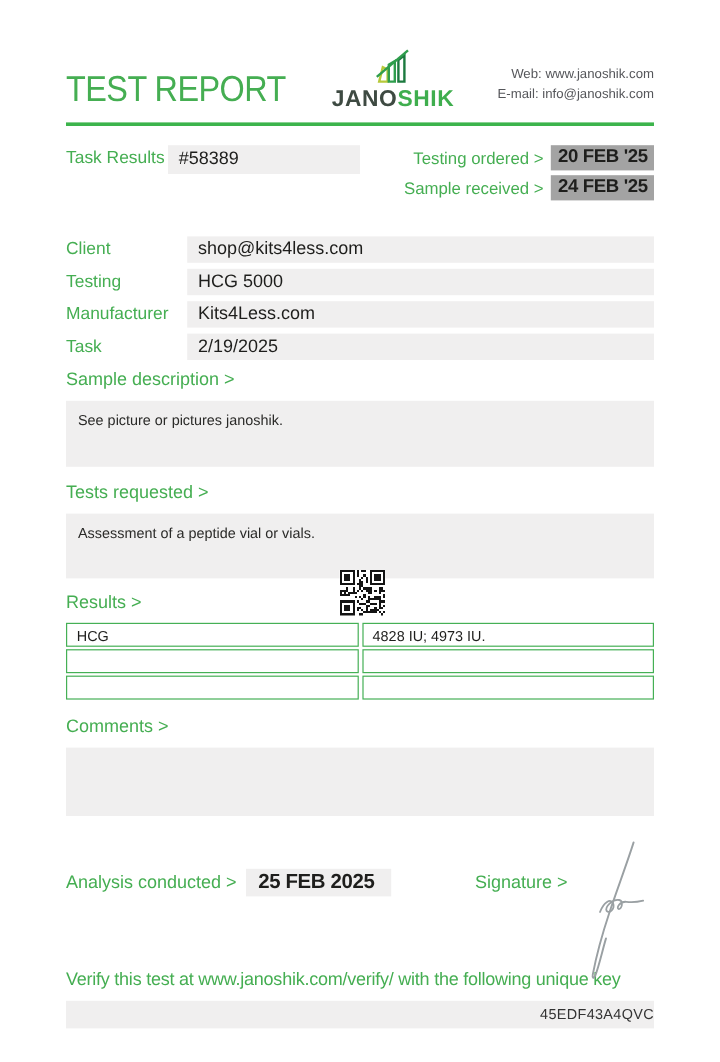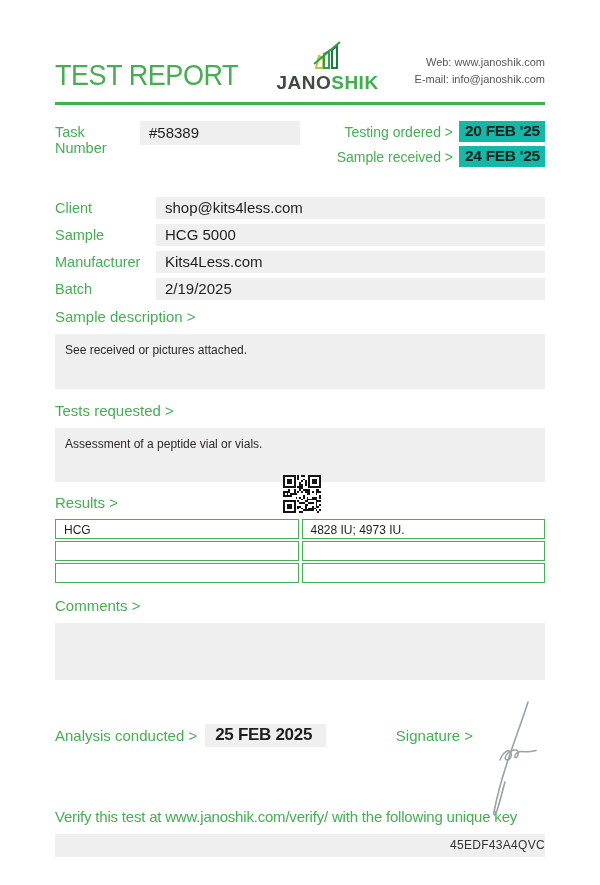--- a/index.html
+++ b/index.html
@@ -27,21 +27,21 @@
 
   
   .meta { display:flex; justify-content:space-between; margin-top:16px; }
   .meta-left { display:flex; align-items:flex-start; }
   .green-label { color:#45ae52; font-size:14.5px; }
   .task-label { padding-top:3px; width:85px; }
   .task-value { background:#f0efef; width:160px; font-size:15px; padding:3px 9px 4px 9px; color:#1e1e1c; }
   .meta-right { display:flex; flex-direction:column; gap:4px; }
   .meta-row { display:flex; align-items:center; }
   .meta-row .green-label { width:120px; text-align:right; font-size:14px; }
-  .date-box { background:#14b8a6; width:86px; margin-left:6px; font-size:15.5px; font-weight:700; letter-spacing:-0.3px; padding:1px 4px 2px 6px; white-space:nowrap; }
+  .date-box { background:#a3a3a3; width:86px; margin-left:6px; font-size:15.5px; font-weight:700; letter-spacing:-0.3px; padding:1px 4px 2px 6px; white-space:nowrap; }
 
   
   .info { margin-top:30px; display:flex; flex-direction:column; gap:5px; }
   .info-row { display:flex; align-items:center; }
   .info-label { width:85px; color:#45ae52; font-size:14.5px; }
   .info-value { flex:1; background:#f0efef; font-size:15px; padding:2px 9px 3px 9px; min-height:20px;margin-left:16px; }
 
   
   .sec-heading { color:#45ae52; font-size:15px; }
   .sec-box { background:#f0efef; font-size:12px; color:#2a2a28; padding:9px 10px; margin-top:9px; }
@@ -95,57 +95,57 @@
     </div>
     <div class="contact">
       <div><span>Web:</span> <span>www.janoshik.com</span></div>
       <div><span>E-mail:</span> <span>info@janoshik.com</span></div>
     </div>
   </div>
   <div class="rule"></div>
 
   <div class="meta">
     <div class="meta-left">
-      <div class="green-label task-label">Task Number</div>
+      <div class="green-label task-label">Task Results</div>
       <div class="task-value">#58389</div>
     </div>
     <div class="meta-right">
       <div class="meta-row">
         <div class="green-label">Testing ordered &gt;</div>
         <div class="date-box">20 FEB '25</div>
       </div>
       <div class="meta-row">
         <div class="green-label">Sample received &gt;</div>
         <div class="date-box">24 FEB '25</div>
       </div>
     </div>
   </div>
 
   <div class="info">
     <div class="info-row">
       <div class="info-label">Client</div>
       <div class="info-value">shop@kits4less.com</div>
     </div>
     <div class="info-row">
-      <div class="info-label">Sample</div>
+      <div class="info-label">Testing</div>
       <div class="info-value">HCG 5000</div>
     </div>
     <div class="info-row">
       <div class="info-label">Manufacturer</div>
       <div class="info-value">Kits4Less.com</div>
     </div>
     <div class="info-row">
-      <div class="info-label">Batch</div>
+      <div class="info-label">Task</div>
       <div class="info-value">2/19/2025</div>
     </div>
   </div>
 
   <div class="sd">
     <div class="sec-heading">Sample description &gt;</div>
-    <div class="sec-box box-desc">See received or pictures attached.</div>
+    <div class="sec-box box-desc">See picture or pictures janoshik.</div>
   </div>
 
   <div class="tr-sec">
     <div class="sec-heading">Tests requested &gt;</div>
     <div class="sec-box box-tests">Assessment of a peptide vial or vials.</div>
   </div>
 
   <div class="results">
     <div class="sec-heading">Results &gt;</div>
     <div class="qr">

